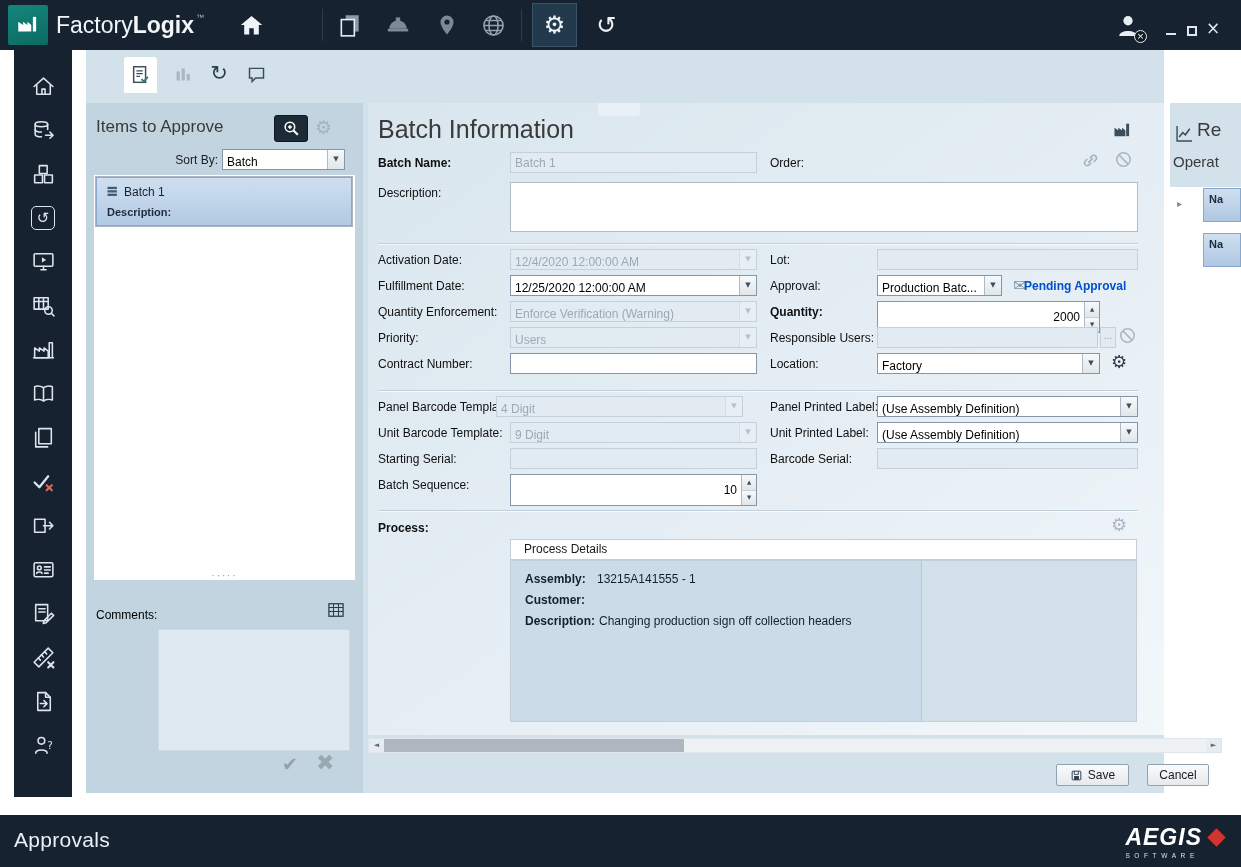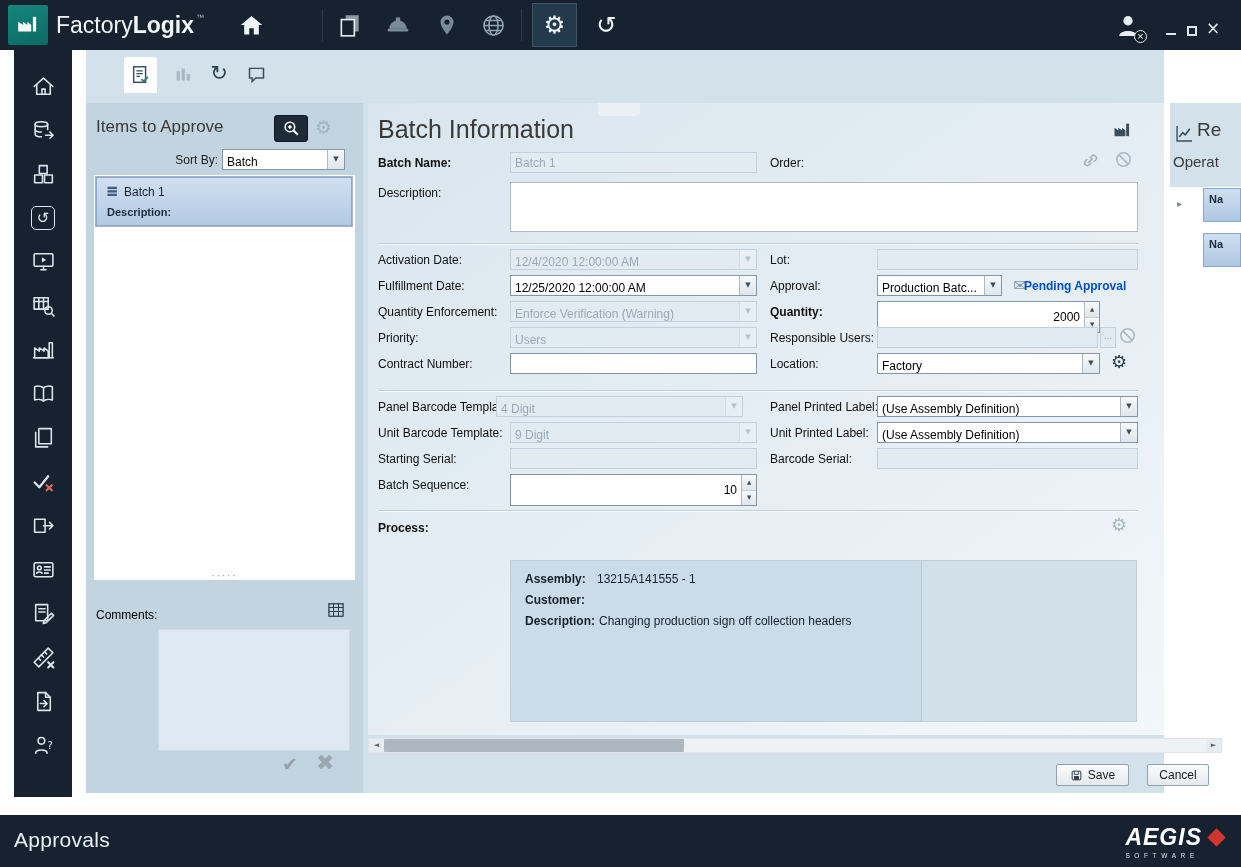--- a/index.html
+++ b/index.html
@@ -481,20 +481,21 @@
           <span class="uicon">▲</span>
           <span class="uicon">▼</span>
         </span>
     </div>
 
     <div class="hsep" style="top:407px"></div>
 
     <label class="lbl req" style="left:10px;top:418px">Process:</label>
     <span class="ficon uicon" style="left:741px;top:412px;font-size:18px;color:#a9b8c4">⚙</span>
 
+    <div class="pd-tab">Process Details</div>
     <div class="pd-box">
       <div class="pd-right"></div>
       <div class="pd-div"></div>
       <span class="pd-l" style="left:14px;top:11px">Assembly:</span>
       <span class="pd-v" style="left:86px;top:11px">13215A141555 - 1</span>
       <span class="pd-l" style="left:14px;top:32px">Customer:</span>
       <span class="pd-l" style="left:14px;top:53px">Description:</span>
       <span class="pd-v" style="left:88px;top:53px">Changing production sign off collection headers</span>
     </div>
   </section>

